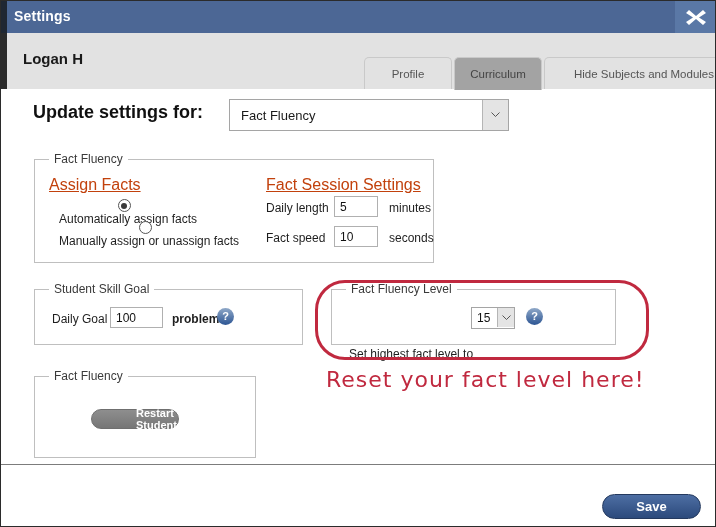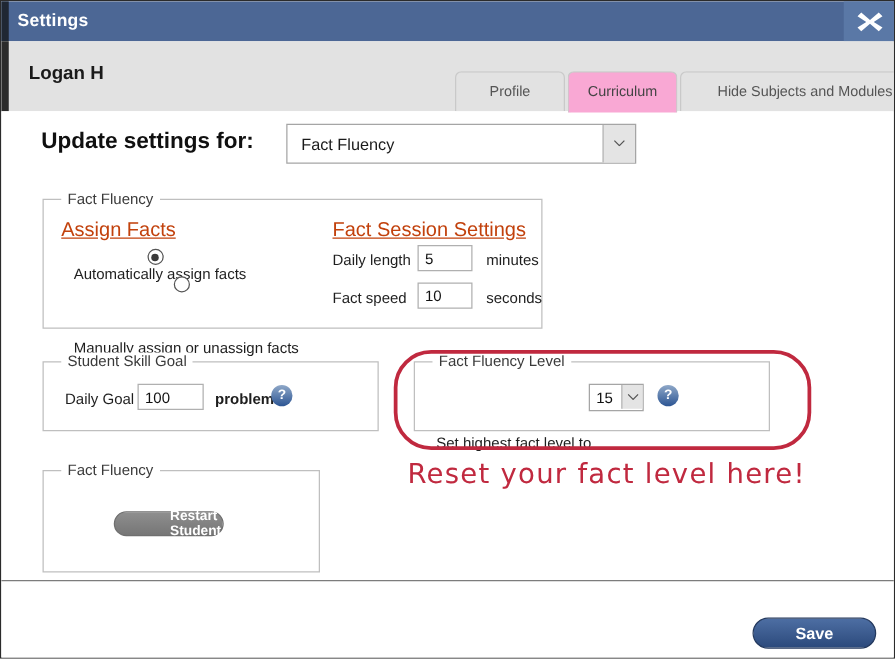--- a/index.html
+++ b/index.html
@@ -89,21 +89,21 @@
     border-top-right-radius: 5px;
     box-sizing: border-box;
     color: #555555;
     font-size: 11.5px;
     display: flex;
     align-items: center;
     justify-content: center;
     cursor: pointer;
   }
   .tab.active {
-    background: #f9a8d4;
+    background: #a3a3a3;
     border-color: #c9c9c9;
     color: #444444;
     z-index: 4;
     height: 33px;
   }
   #tab0 { left: 0px;   width: 88px; }
   #tab1 { left: 90px;  width: 88px; }
   #tab2 { left: 180px; width: 200px; }
 
   
@@ -382,21 +382,21 @@
 
   <div class="fset" id="fs-fact-fluency">
     <div class="fset-legend">Fact Fluency</div>
 
     <div class="sub-heading" style="left:14px; top:16px;">Assign Facts</div>
 
     <div class="radio-row" style="left:16px; top:39px;">
       <span class="radio checked"></span>
       <span class="radio-label">Automatically assign facts</span>
     </div>
-    <div class="radio-row" style="left:16px; top:61px;gap:37px;">
+    <div class="radio-row" style="left:16px; top:61px;">
       <span class="radio"></span>
       <span class="radio-label">Manually assign or unassign facts</span>
     </div>
 
     <div class="sub-heading" style="left:231px; top:16px;">Fact Session Settings</div>
 
     <div class="field-label" style="left:231px; top:41px;">Daily length</div>
     <input class="txtinput" style="left: 299px; top: 36px; width: 44px; height: 21px;" value="5">
     <div class="field-label" style="left:354px; top:41px;">minutes</div>
 

